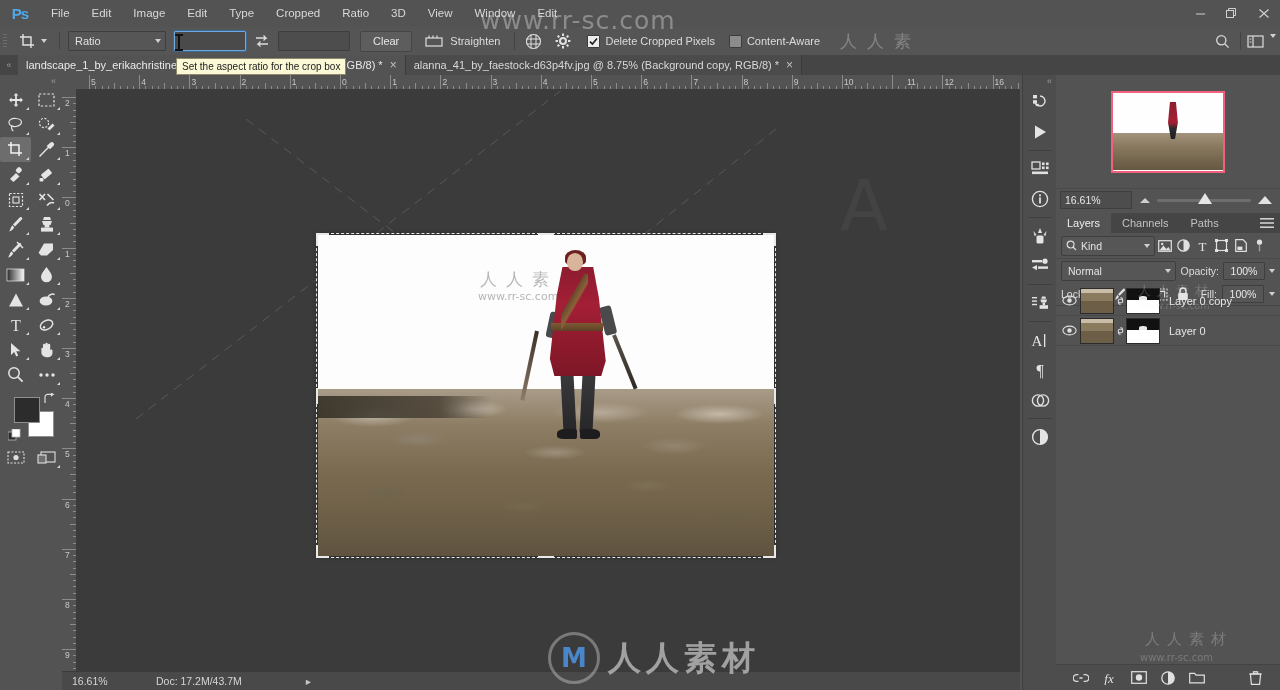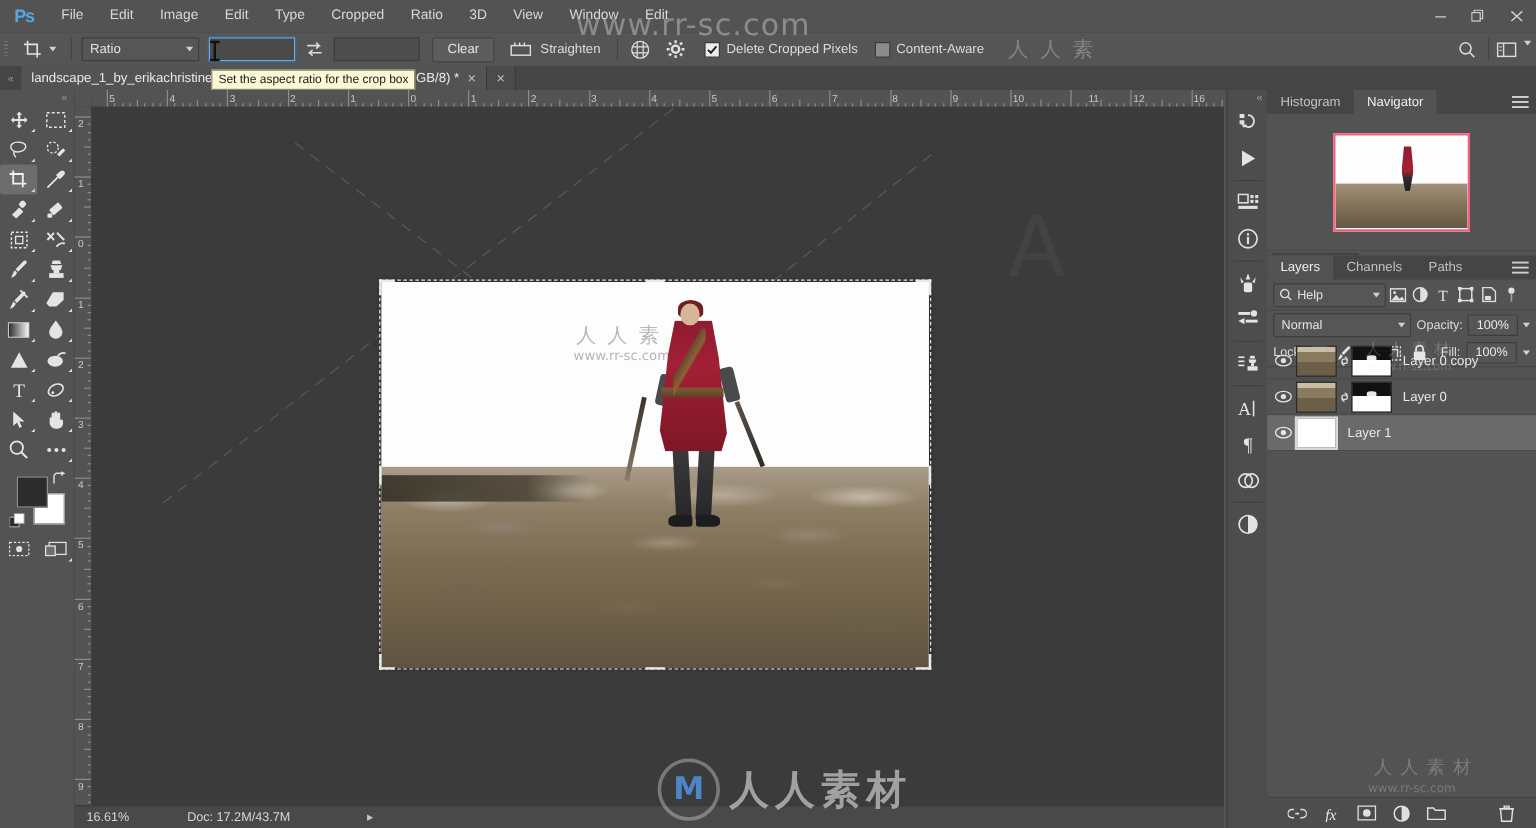--- a/index.html
+++ b/index.html
@@ -429,20 +429,21 @@
     </div>
   </div>
 
   <div id="tabbar">
     <div id="tab-grip">«</div>
     <div class="doctab active">
       <span>landscape_1_by_erikachristine-d3ohsjg.png @ 16.6% (Layer 1, RGB/8) *</span>
       <span class="tabclose">×</span>
     </div>
     <div class="doctab">
+      <span>alanna_41_by_faestock-d63p4fv.jpg @ 8.75% (Background copy, RGB/8) *</span>
       <span class="tabclose">×</span>
     </div>
   </div>
 
   <div id="toolbar">
     <div id="tb-grip">«</div>
     <div class="tb-grid">
       <div class="tool">
         <svg width="16" height="16" viewBox="0 0 16 16">
             <path d="M8 1 L10.4 3.6 H8.9 V7.1 H12.4 V5.6 L15 8 L12.4 10.4 V8.9 H8.9 V12.4 H10.4 L8 15 L5.6 12.4 H7.1 V8.9 H3.6 V10.4 L1 8 L3.6 5.6 V7.1 H7.1 V3.6 H5.6 Z" fill="#e4e4e4"></path>
@@ -1060,33 +1061,20 @@
     <div class="dock-ico">
       <svg width="18" height="18" viewBox="0 0 18 18">
           <circle cx="9" cy="9" r="7.4" fill="none" stroke="#e4e4e4" stroke-width="1.4"></circle>
           <path d="M9 1.6 a7.4 7.4 0 010 14.8 Z" fill="#e4e4e4"></path>
         </svg>
     </div>
   </div>
 
   <div id="rpanels">
 
-    <div class="panel-tabs">
-      <div class="ptab">Histogram</div>
-      <div class="ptab active">Navigator</div>
-      <div class="pmenu">
-        <svg width="14" height="12" viewBox="0 0 14 12">
-            <g fill="#cfcfcf">
-              <rect x="0" y="1" width="14" height="1.6"></rect>
-              <rect x="0" y="5.2" width="14" height="1.6"></rect>
-              <rect x="0" y="9.4" width="14" height="1.6"></rect>
-            </g>
-          </svg>
-      </div>
-    </div>
 
     <div id="navbody">
       <div id="navthumb">
         <div id="nv-sky"></div>
         <div id="nv-ground"></div>
         <div id="nv-fig"></div>
       </div>
     </div>
 
     <div id="navbar">
@@ -1117,21 +1105,21 @@
             </svg>
         </div>
       </div>
 
       <div id="filterrow">
         <div id="kindsel">
           <svg width="11" height="11" viewBox="0 0 11 11">
               <circle cx="4.6" cy="4.6" r="3.4" fill="none" stroke="#dcdcdc" stroke-width="1.2"></circle>
               <line x1="7" y1="7" x2="10" y2="10" stroke="#dcdcdc" stroke-width="1.2"></line>
             </svg>
-          <span style="flex:1">Help</span>
+          <span style="flex:1">Kind</span>
           <span class="caret-dn"></span>
         </div>
         <div class="fico">
           <svg width="14" height="12" viewBox="0 0 14 12">
               <rect x="0.7" y="0.7" width="12.6" height="10.6" fill="none" stroke="#e0e0e0" stroke-width="1.2"></rect>
               <circle cx="4.2" cy="4" r="1.2" fill="#e0e0e0"></circle>
               <path d="M1.4 10.4 L5.4 5.6 L8.4 9 L10.4 7 L12.6 10.4 Z" fill="#e0e0e0"></path>
             </svg>
         </div>
         <div class="fico">
@@ -1254,30 +1242,20 @@
                 <path d="M4.5 2.6 a2 2 0 012 2 v1 M4.5 9.4 a2 2 0 01-2 -2 v-1" fill="none" stroke="#d6d6d6" stroke-width="1.2"></path>
                 <rect x="2.3" y="4.2" width="4.4" height="3.6" rx="1.6" fill="none" stroke="#d6d6d6" stroke-width="1.1"></rect>
               </svg>
           </span>
           <span class="maskthumb">
               <span class="bump"></span>
             </span>
           <span class="lname">Layer 0</span>
         </div>
 
-        <div class="layerrow sel">
-          <span class="eye">
-            <svg width="15" height="11" viewBox="0 0 15 11">
-                <ellipse cx="7.5" cy="5.5" rx="6.6" ry="4.4" fill="none" stroke="#e8e8e8" stroke-width="1.1"></ellipse>
-                <circle cx="7.5" cy="5.5" r="2.2" fill="#e8e8e8"></circle>
-              </svg>
-          </span>
-          <span class="lthumb white selframe"></span>
-          <span class="lname">Layer 1</span>
-        </div>
 
       </div>
 
       <div id="layerbottom">
         <span class="lbico">
           <svg width="16" height="10" viewBox="0 0 16 10">
               <path d="M6.4 5 H9.6 M5.4 1.6 H3.6 a3.4 3.4 0 000 6.8 H5.4 M10.6 1.6 H12.4 a3.4 3.4 0 010 6.8 H10.6" fill="none" stroke="#dcdcdc" stroke-width="1.3"></path>
             </svg>
         </span>
         <span class="lbico">

